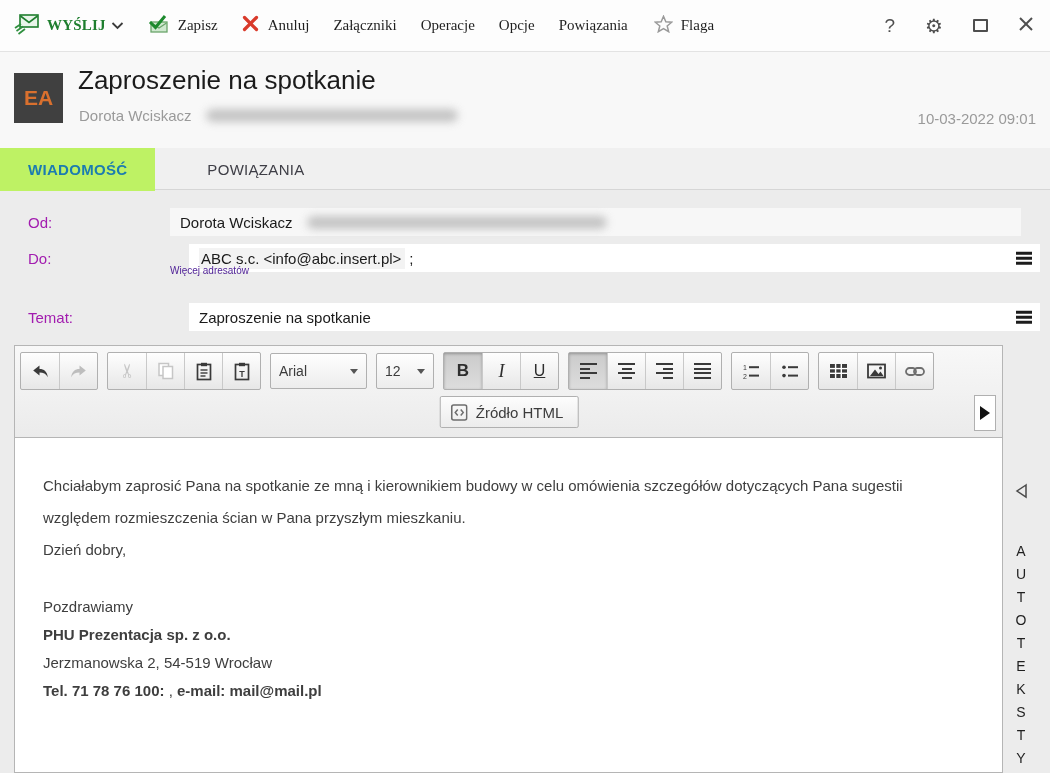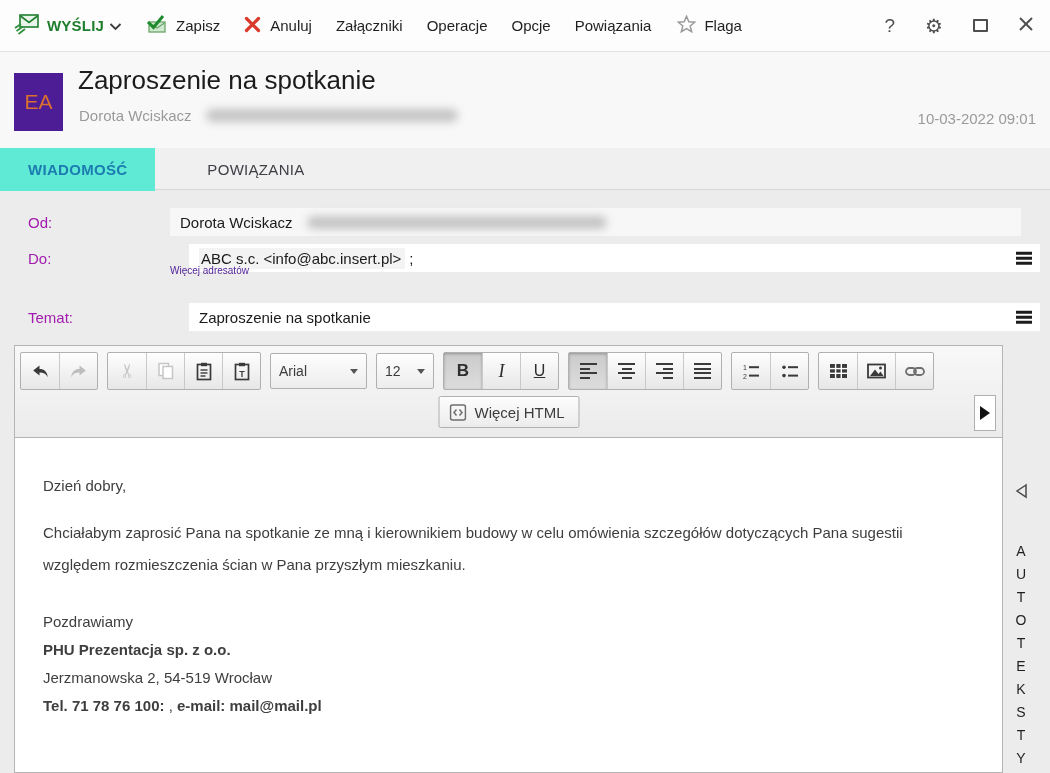--- a/index.html
+++ b/index.html
@@ -2,44 +2,44 @@
 <html lang="pl"><head>
 <meta charset="utf-8">
 <style>
   * { margin:0; padding:0; box-sizing:border-box; }
   html,body { font-family:"Liberation Sans", sans-serif; }
   .window { position:relative; width:1050px; height:773px; background:#ececec; overflow:hidden; }
 
   
   .topbar { position:absolute; top:0; left:0; right:0; height:52px; background:#fdfdfd;
             border-bottom:1px solid #e3e3e3; display:flex; align-items:center; padding:0 16px 0 14px; }
-  .topbar .item { display:flex; align-items:center; font-size:15px; color:#1f1f1f; cursor:default; white-space:nowrap; }
+  .topbar .item { display:flex; align-items:center; font-size:15px; color:#1f1f1f; cursor:default; white-space:nowrap;font-family:Liberation Serif, serif; }
   .topbar .gap { margin-left:24px; }
   .send-label { color:#1e7e2e; font-weight:bold; margin:0 5px 0 7px; letter-spacing:.2px; }
   .menu-item { margin-left:24px; }
   .win-icons { margin-left:auto; display:flex; align-items:center; gap:30px; color:#4e4e4e; }
   .help-glyph { font-size:19px; color:#4e4e4e; }
   .gear-glyph { font-size:20px; font-family:"DejaVu Sans", sans-serif; color:#4e4e4e; }
   .max-box { width:15px; height:13px; border:2px solid #4e4e4e; border-radius:1px; }
 
   
   .header { position:absolute; top:52px; left:0; right:0; height:96px; background:#f8f8f8; }
-  .avatar { position:absolute; left:14px; top:21px; width:49px; height:58px; background:#4c1d95;
-            color:#d9702e; font-weight:normal; font-size:21px; display:flex; align-items:center; justify-content:center; }
+  .avatar { position:absolute; left:14px; top:21px; width:49px; height:50px; background:#404040;
+            color:#d9702e; font-weight:bold; font-size:21px; display:flex; align-items:center; justify-content:center; }
   .hdr-title { position:absolute; left:78px; top:13px; font-size:26px; color:#1b1b1b; }
   .hdr-sender { position:absolute; left:79px; top:55px; font-size:15px; color:#9a9a9a; display:flex; align-items:center; }
   .redact { display:inline-block; background:#b3b3b3; border-radius:7px; filter:blur(4px); opacity:.75; }
   .hdr-date { position:absolute; right:14px; top:58px; font-size:15px; color:#9a9a9a; }
 
   
   .tabstrip { position:absolute; top:148px; left:0; right:0; height:42px; background:#f0f0f0;
               border-bottom:1px solid #d6d6d6; display:flex; }
   .tab { height:42px; display:flex; align-items:center; padding:0 30px; font-size:15px; color:#3e3e46;
          letter-spacing:.3px; position:relative; cursor:default; }
-  .tab.active { background:#5eead4; color:#1c7cb0; font-weight:bold; height:43px; z-index:2; padding:0 28px; }
+  .tab.active { background:#bef264; color:#1c7cb0; font-weight:bold; height:43px; z-index:2; padding:0 28px; }
 
   
   .flabel { position:absolute; left:28px; font-size:15px; color:#a21caf; }
   .ffield { position:absolute; left:170px; width:851px; height:28px; display:flex; align-items:center;
             font-size:15px; color:#1a1a1a; padding:0 28px 0 10px; }
   .ffield.readonly { background:#f7f7f7; }
   .ffield.editable { background:#ffffff;margin-left:19px; }
   .chip { background:#f3f3f3; padding:2px 4px 2px 2px; }
   .hamburger { position:absolute; right:8px; top:50%; transform:translateY(-50%); width:16px;
                display:flex; flex-direction:column; gap:2.5px; cursor:pointer; }
@@ -362,31 +362,31 @@
         </div>
       </div>
 
       <div class="ed-row2">
         <div class="src-btn">
           <svg width="17" height="17" viewBox="0 0 17 17">
             <rect x="1" y="1" width="15" height="15" rx="2" fill="none" stroke="#6e6e6e" stroke-width="1.6"></rect>
             <polyline points="7,5.5 4.5,8.5 7,11.5" fill="none" stroke="#6e6e6e" stroke-width="1.5"></polyline>
             <polyline points="10,5.5 12.5,8.5 10,11.5" fill="none" stroke="#6e6e6e" stroke-width="1.5"></polyline>
           </svg>
-          <span>Więcej HTML</span>
+          <span>Źródło HTML</span>
         </div>
         <div class="expand-btn">
             <b></b>
           </div>
       </div>
     </div>
 
     <div class="ed-body">
+      <p class="txt">Chciałabym zaprosić Pana na spotkanie ze mną i kierownikiem budowy w celu omówienia szczegółów dotyczących Pana sugestii względem rozmieszczenia ścian w Pana przyszłym mieszkaniu.</p>
       <p class="txt greeting">Dzień dobry,</p>
-      <p class="txt">Chciałabym zaprosić Pana na spotkanie ze mną i kierownikiem budowy w celu omówienia szczegółów dotyczących Pana sugestii względem rozmieszczenia ścian w Pana przyszłym mieszkaniu.</p>
       <div class="sig">
         <div>Pozdrawiamy</div>
         <div class="b">PHU Prezentacja sp. z o.o.</div>
         <div>Jerzmanowska 2, 54-519 Wrocław</div>
         <div>
           <span class="b">Tel. 71 78 76 100:</span><span> , </span><span class="b">e-mail: mail@mail.pl</span>
         </div>
       </div>
     </div>
   </div>

